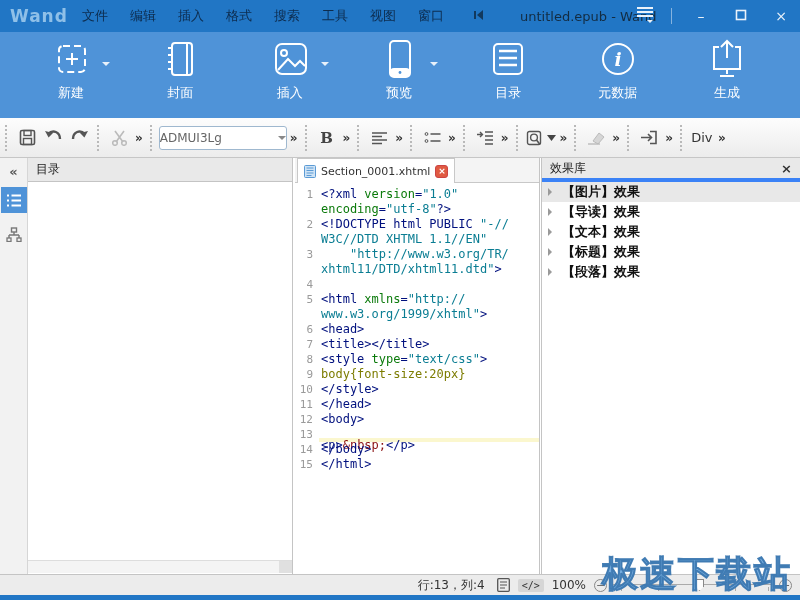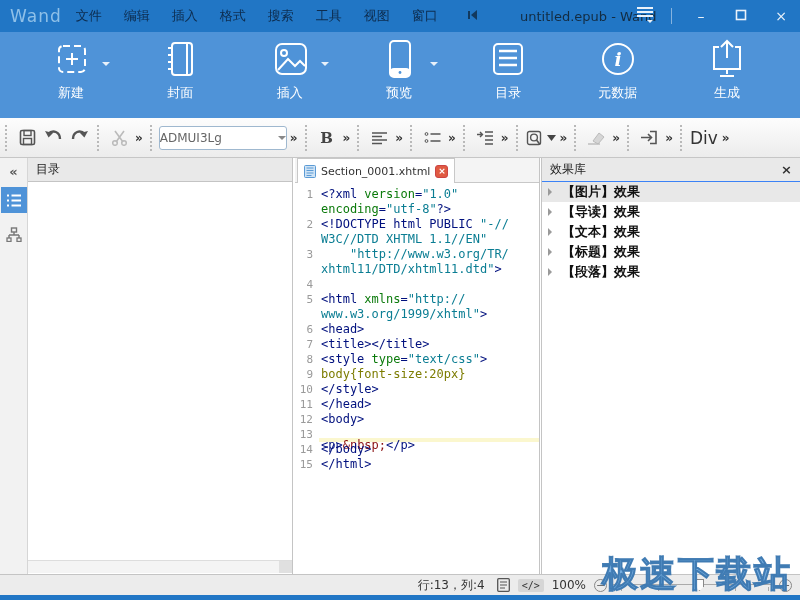--- a/index.html
+++ b/index.html
@@ -1,21 +1,21 @@
 <!DOCTYPE html>
 <html><head>
 <meta charset="utf-8">
 <style>
   * { margin:0; padding:0; box-sizing:border-box; }
   html,body { width:800px; height:600px; overflow:hidden; }
   body { font-family:"DejaVu Sans","Liberation Sans",sans-serif; font-size:12px; position:relative; background:#fff; }
 
   
   .titlebar { position:absolute; left:0; top:0; width:800px; height:32px; background:#2176c5; display:flex; align-items:center; }
-  .logo { color:#8fc0e8; font-size:17px; font-weight:normal; margin:0 14px 0 10px; letter-spacing:1px; }
+  .logo { color:#8fc0e8; font-size:17px; font-weight:bold; margin:0 14px 0 10px; letter-spacing:1px; }
   .menus { display:flex; gap:22px; color:#0d2c4e; font-size:13px; }
   .menus span { cursor:default; }
   .tb-collapse { margin-left:28px; }
   .win-title { position:absolute; left:520px; color:#132c42; font-size:13px; }
   .win-ctrls { position:absolute; right:8px; display:flex; align-items:center; gap:18px; color:#eaf2fa; }
   .win-ctrls .sep { width:1px; height:16px; background:rgba(255,255,255,.45); }
   .wbtn { width:22px; text-align:center; font-size:14px; cursor:default; }
   .hamb { display:flex; flex-direction:column; gap:2px; align-items:center; }
   .hamb i { display:block; width:16px; height:2px; background:#eaf2fa; }
   .hamb .car { width:0; height:0; border:3px solid transparent; border-top-color:#eaf2fa; margin-top:1px; align-self:flex-end; background:none; }
@@ -29,21 +29,21 @@
 
   
   .toolbar2 { position:absolute; left:0; top:118px; width:800px; height:40px; background:linear-gradient(#fdfdfd,#ececec); border-bottom:1px solid #c6c6c6; display:flex; align-items:center; }
   .grip { width:5px; height:26px; margin:0 4px 0 5px; border-left:2px dotted #b9b9b9; }
   .tbtn { display:flex; align-items:center; justify-content:center; min-width:24px; height:26px; margin:0 1px; border-radius:3px; }
   .tbtn svg { display:block; }
   .ovf { font-size:12px; font-weight:bold; color:#333; padding:0 3px; letter-spacing:-1px; }
   .fontsel { display:flex; align-items:center; justify-content:space-between; width:128px; height:24px; background:#fff; border:1px solid #9fb8cf; border-radius:3px; padding:0 0; color:#666; font-size:12px; }
   .fontsel .car { width:0; height:0; border:4px solid transparent; border-top-color:#888; margin-top:4px; }
   .boldb { font-family:"DejaVu Serif","Liberation Serif",serif; font-weight:bold; font-size:15px; color:#444; }
-  .divb { font-size:17px; color:#333; }
+  .divb { font-size:13px; color:#333; }
 
   
   .rail { position:absolute; left:0; top:158px; width:28px; height:416px; background:#f2f2f2; border-right:1px solid #d6d6d6; display:flex; flex-direction:column; align-items:center; }
   .rail-collapse { color:#555; font-size:13px; font-weight:bold; margin:6px 0 8px; }
   .rail-btn { width:26px; height:26px; display:flex; align-items:center; justify-content:center; }
   .rail-btn.active { background:#4f93d8; }
 
   
   .tocpanel { position:absolute; left:28px; top:158px; width:265px; height:416px; background:#fff; border-right:1px solid #c4c4c4; }
   .phead { height:24px; background:#e9e9e9; border-bottom:1px solid #c4c4c4; display:flex; align-items:center; padding:0 8px; color:#222; font-size:12px; }
@@ -58,21 +58,21 @@
   .tab-close { width:13px; height:13px; background:#e05a42; border:1px solid #c44; border-radius:3px; color:#fff; font-size:9px; line-height:11px; text-align:center; font-weight:bold; }
   .code { font-family:"DejaVu Sans Mono","Liberation Mono",monospace; font-size:12px; padding-top:4px; }
   .crow { display:flex; height:15px; line-height:15px; white-space:pre; }
   .crow .ln { width:24px; text-align:right; padding-right:6px; color:#9a9a9a; flex:none; font-size:11px; }
   .crow .ct { flex:1; padding-left:2px; }
   .crow.hl .ct { background:#fbf7ce;margin-top:11px; }
   .c-tag{color:#00107e;} .c-attr{color:#0b7a0b;} .c-str{color:#0a7d93;} .c-css{color:#7c7c00;} .c-ent{color:#8a1010;} .c-plain{color:#222;}
 
   
   .fxpanel { position:absolute; left:541px; top:158px; width:259px; height:416px; background:#fff; border-left:1px solid #c4c4c4; }
-  .fxhead { height:24px; background:#e9e9e9; border-bottom:1px solid #3b82f6; display:flex; align-items:center; justify-content:space-between; padding:0 8px; color:#222;text-align:right; }
+  .fxhead { height:24px; background:#e9e9e9; border-bottom:4px solid #3b82f6; display:flex; align-items:center; justify-content:space-between; padding:0 8px; color:#222;text-align:right; }
   .fxclose { color:#333; font-weight:bold; font-size:13px; }
   .fxitem { display:flex; align-items:center; height:20px; padding-left:6px; font-weight:bold; font-size:13px; color:#111; }
   .fxitem.sel { background:#e8e8e8; }
   .tri { width:0; height:0; border:4px solid transparent; border-left-color:#9a9a9a; margin-right:6px; flex:none; }
 
   
   .statusbar { position:absolute; left:0; top:574px; width:800px; height:21px; background:#ececec; border-top:1px solid #c4c4c4; display:flex; align-items:center; justify-content:flex-end; gap:8px; padding-right:8px; color:#333; font-size:12px; }
   .st-codebtn { background:#d6d6d6; border-radius:2px; padding:1px 4px; font-family:"DejaVu Sans Mono",monospace; font-size:10px; color:#333; }
   .zoomwrap { display:flex; align-items:center; gap:6px; }
   .zc { width:13px; height:13px; border:1px solid #888; border-radius:50%; color:#666; font-size:11px; line-height:11px; text-align:center; }

